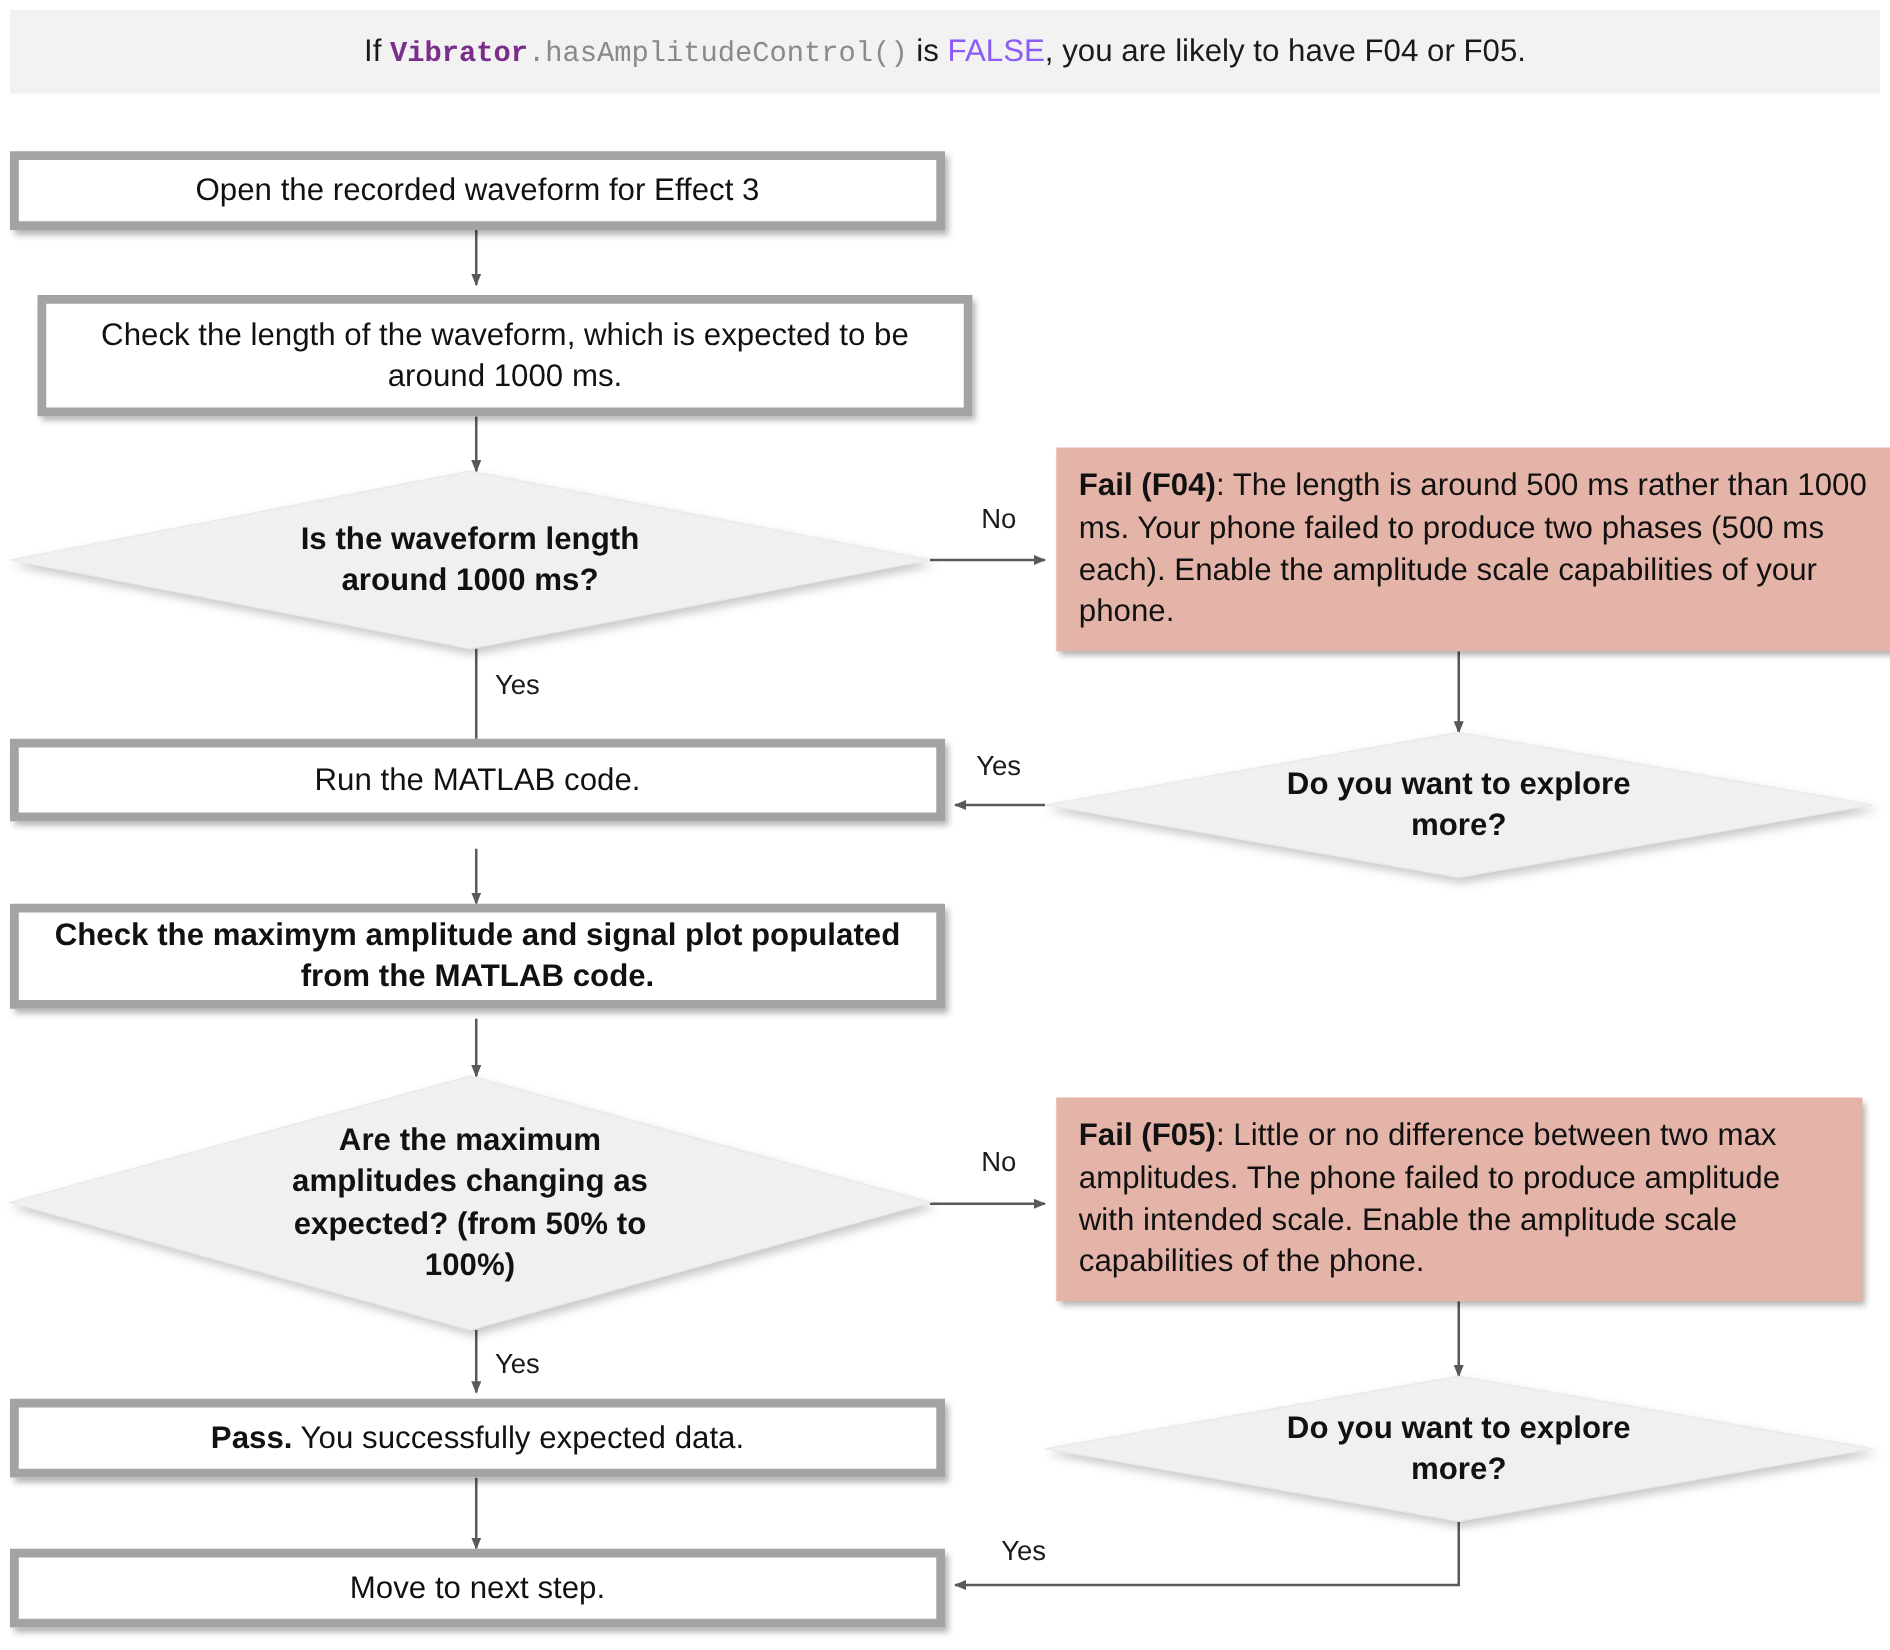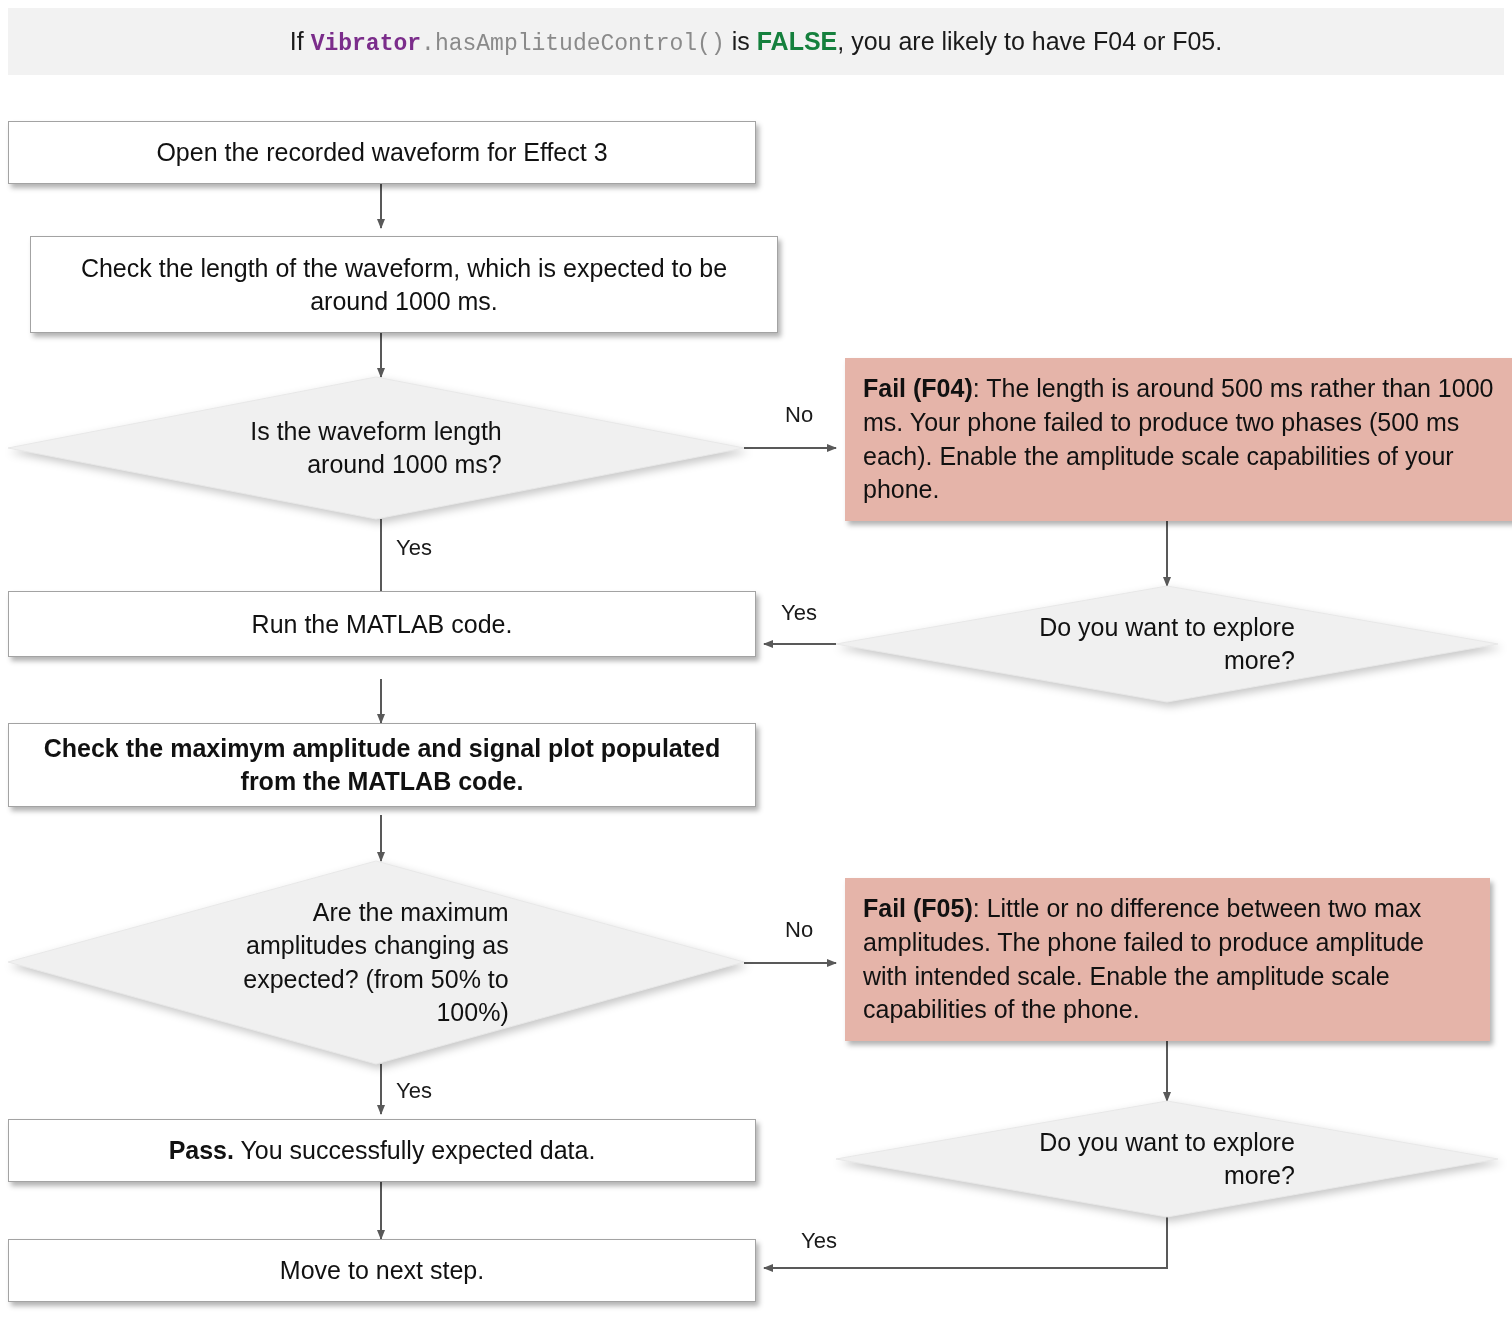--- a/index.html
+++ b/index.html
@@ -46,32 +46,32 @@
     font-size: 23px;
   }
   .code-cls {
     color: #7b2d8b;
     font-weight: bold;
   }
   .code-mth {
     color: #8a8a8a;
   }
   .kw-false {
-    color: #15803d;
-    font-weight: bold;
+    color: #8b5cf6;
+    font-weight: normal;
   }
 
   
   .node {
     position: absolute;
     box-sizing: border-box;
   }
   .proc {
     background: #ffffff;
-    border: 1px solid #a3a3a3;
+    border: 7px solid #a3a3a3;
     box-shadow: 3px 4px 5px rgba(0,0,0,0.30);
     display: flex;
     align-items: center;
     justify-content: center;
     text-align: center;
     color: #111111;
     font-size: 25px;
     line-height: 1.32;
     padding: 4px 14px;
   }
@@ -99,25 +99,26 @@
     overflow: visible;
   }
   .diamond-label {
     position: absolute;
     left: 0; top: 0;
     width: 100%;
     height: 100%;
     display: flex;
     align-items: center;
     justify-content: center;
-    text-align: right;
+    text-align: center;
     font-size: 25px;
     line-height: 1.34;
     color: #111111;
     pointer-events: none;
+    font-weight: bold;
   }
 
   
   #edges {
     position: absolute;
     left: 0; top: 0;
     width: 1512px;
     height: 1320px;
     pointer-events: none;
   }

